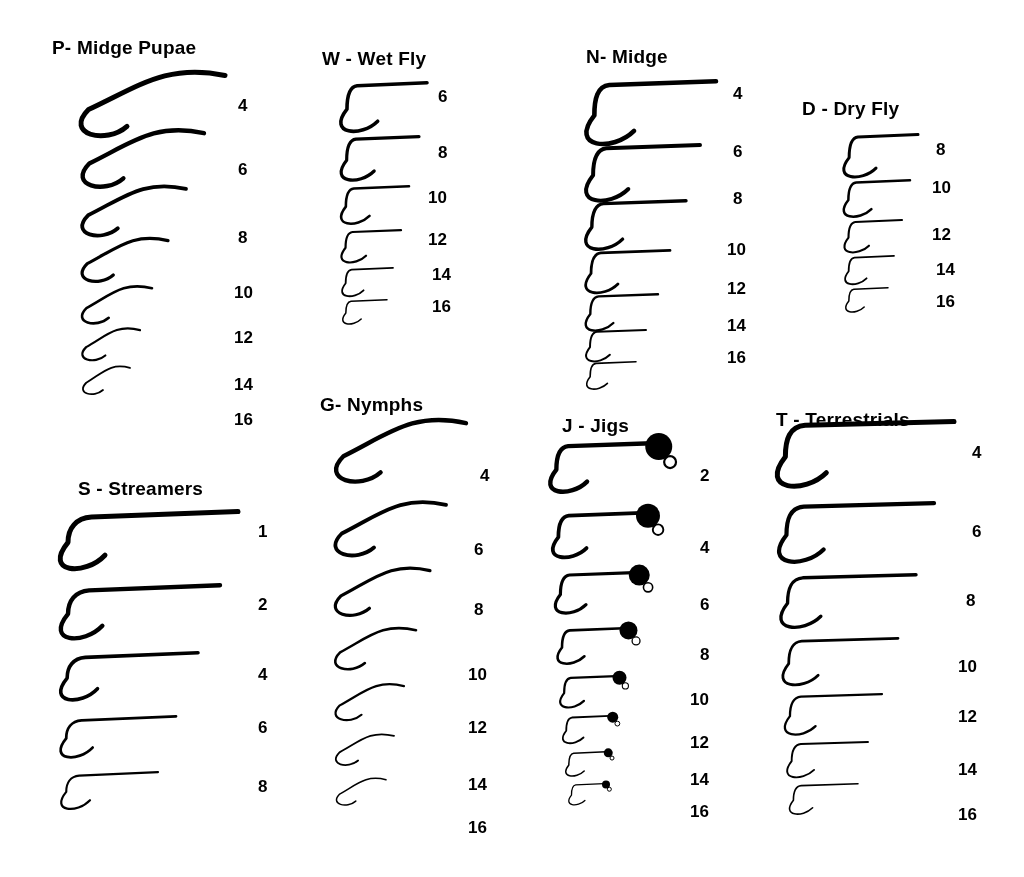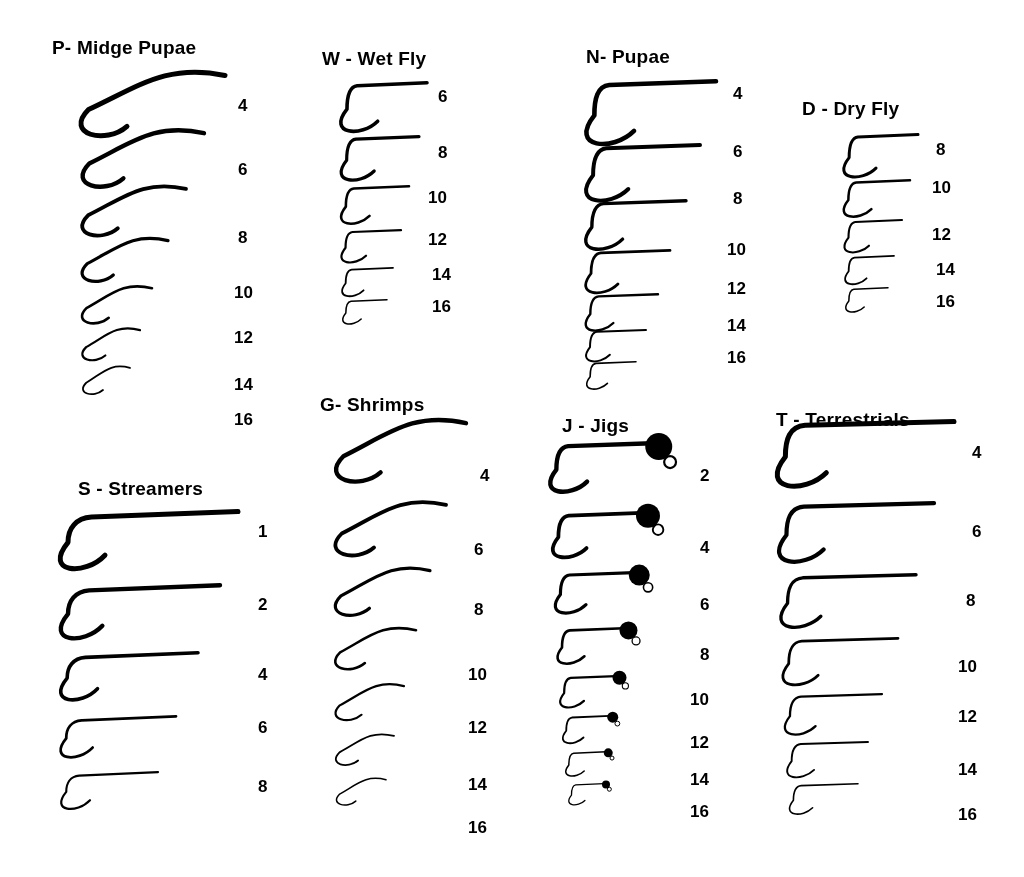--- a/index.html
+++ b/index.html
@@ -118,21 +118,21 @@
         <path d="M 60 1.9 L 18.66 3.58 C 13.86 4.140000000000001 12.66 9.74 12.66 17.3 C 0.9000000000000004 32.14 21.060000000000002 33.82 30.580000000000002 24.299999999999997 " fill="none" stroke="#000000" stroke-width="1.8" stroke-linecap="round" stroke-linejoin="round"></path>
       </svg>
     </div>
     <div class="size-label" style="left: 432px; top: 265px;">14</div>
     <div class="hook-row" style="left: 335px; top: 298px;">
       <svg width="58" height="37" viewBox="0 0 58 37">
         <path d="M 52 1.75 L 16.03 3.19 C 11.870000000000001 3.67 10.83 8.47 10.83 14.950000000000001 C 0.75 27.67 18.03 29.11 26.189999999999998 20.95 " fill="none" stroke="#000000" stroke-width="1.5" stroke-linecap="round" stroke-linejoin="round"></path>
       </svg>
     </div>
     <div class="size-label" style="left: 432px; top: 297px;">16</div>
-    <div class="group-title" style="left: 586px; top: 46px;">N- Pupae</div>
+    <div class="group-title" style="left: 586px; top: 46px;">N- Midge</div>
     <div class="hook-row" style="left: 566px; top: 78px;">
       <svg width="156" height="81.2" viewBox="0 0 156 81.2">
         <path d="M 150 3.3 L 43.34 7.02 C 31.34 8.26 28.34 20.660000000000004 28.34 37.4 C 2.3000000000000007 70.25999999999999 46.94 73.98 68.02 52.9 " fill="none" stroke="#000000" stroke-width="4.6" stroke-linecap="round" stroke-linejoin="round"></path>
       </svg>
     </div>
     <div class="size-label" style="left: 733px; top: 84px;">4</div>
     <div class="hook-row" style="left: 568px; top: 142px;">
       <svg width="138" height="73" viewBox="0 0 138 73">
         <path d="M 132 3 L 38.3 6.3 C 27.74 7.4 25.099999999999998 18.400000000000002 25.099999999999998 33.25 C 2 62.4 41.599999999999994 65.7 60.3 47 " fill="none" stroke="#000000" stroke-width="4" stroke-linecap="round" stroke-linejoin="round"></path>
       </svg>
@@ -223,21 +223,21 @@
         <path d="M 128 2.4 L 33.56 6.4 C 23.32 7.199999999999999 18.2 14.4 18.2 24.4 C 0.1999999999999993 46.4 30.2 48.8 44.6 33.599999999999994 " fill="none" stroke="#000000" stroke-width="2.8" stroke-linecap="round" stroke-linejoin="round"></path>
       </svg>
     </div>
     <div class="size-label" style="left: 258px; top: 718px;">6</div>
     <div class="hook-row" style="left: 50px; top: 770px;">
       <svg width="114" height="50.4" viewBox="0 0 114 50.4">
         <path d="M 108 2.1 L 29.18 5.7 C 20.54 6.42 16.22 12.899999999999999 16.22 21.900000000000002 C 0.019999999999999574 41.7 27.019999999999996 43.86 39.980000000000004 30.18 " fill="none" stroke="#000000" stroke-width="2.2" stroke-linecap="round" stroke-linejoin="round"></path>
       </svg>
     </div>
     <div class="size-label" style="left: 258px; top: 777px;">8</div>
-    <div class="group-title" style="left: 320px; top: 394px;">G- Shrimps</div>
+    <div class="group-title" style="left: 320px; top: 394px;">G- Nymphs</div>
     <div class="hook-row" style="left: 316px; top: 420px;">
       <svg width="156" height="78.8" viewBox="0 0 156 78.8">
         <path d="M 150 3.2 C 97.5 -8.8 72.4 14 27.4 36.2 C 3.3999999999999986 60.2 44.2 70.4 64.6 52.400000000000006 " fill="none" stroke="#000000" stroke-width="4.4" stroke-linecap="round" stroke-linejoin="round"></path>
       </svg>
     </div>
     <div class="size-label" style="left: 480px; top: 466px;">4</div>
     <div class="hook-row" style="left: 318px; top: 502px;">
       <svg width="134" height="69.6" viewBox="0 0 134 69.6">
         <path d="M 128 2.9 C 83.2 -7.5 62.14 12.26 23.74 31.5 C 2.9399999999999977 52.3 38.3 61.14 55.980000000000004 45.54 " fill="none" stroke="#000000" stroke-width="3.8" stroke-linecap="round" stroke-linejoin="round"></path>
       </svg>

